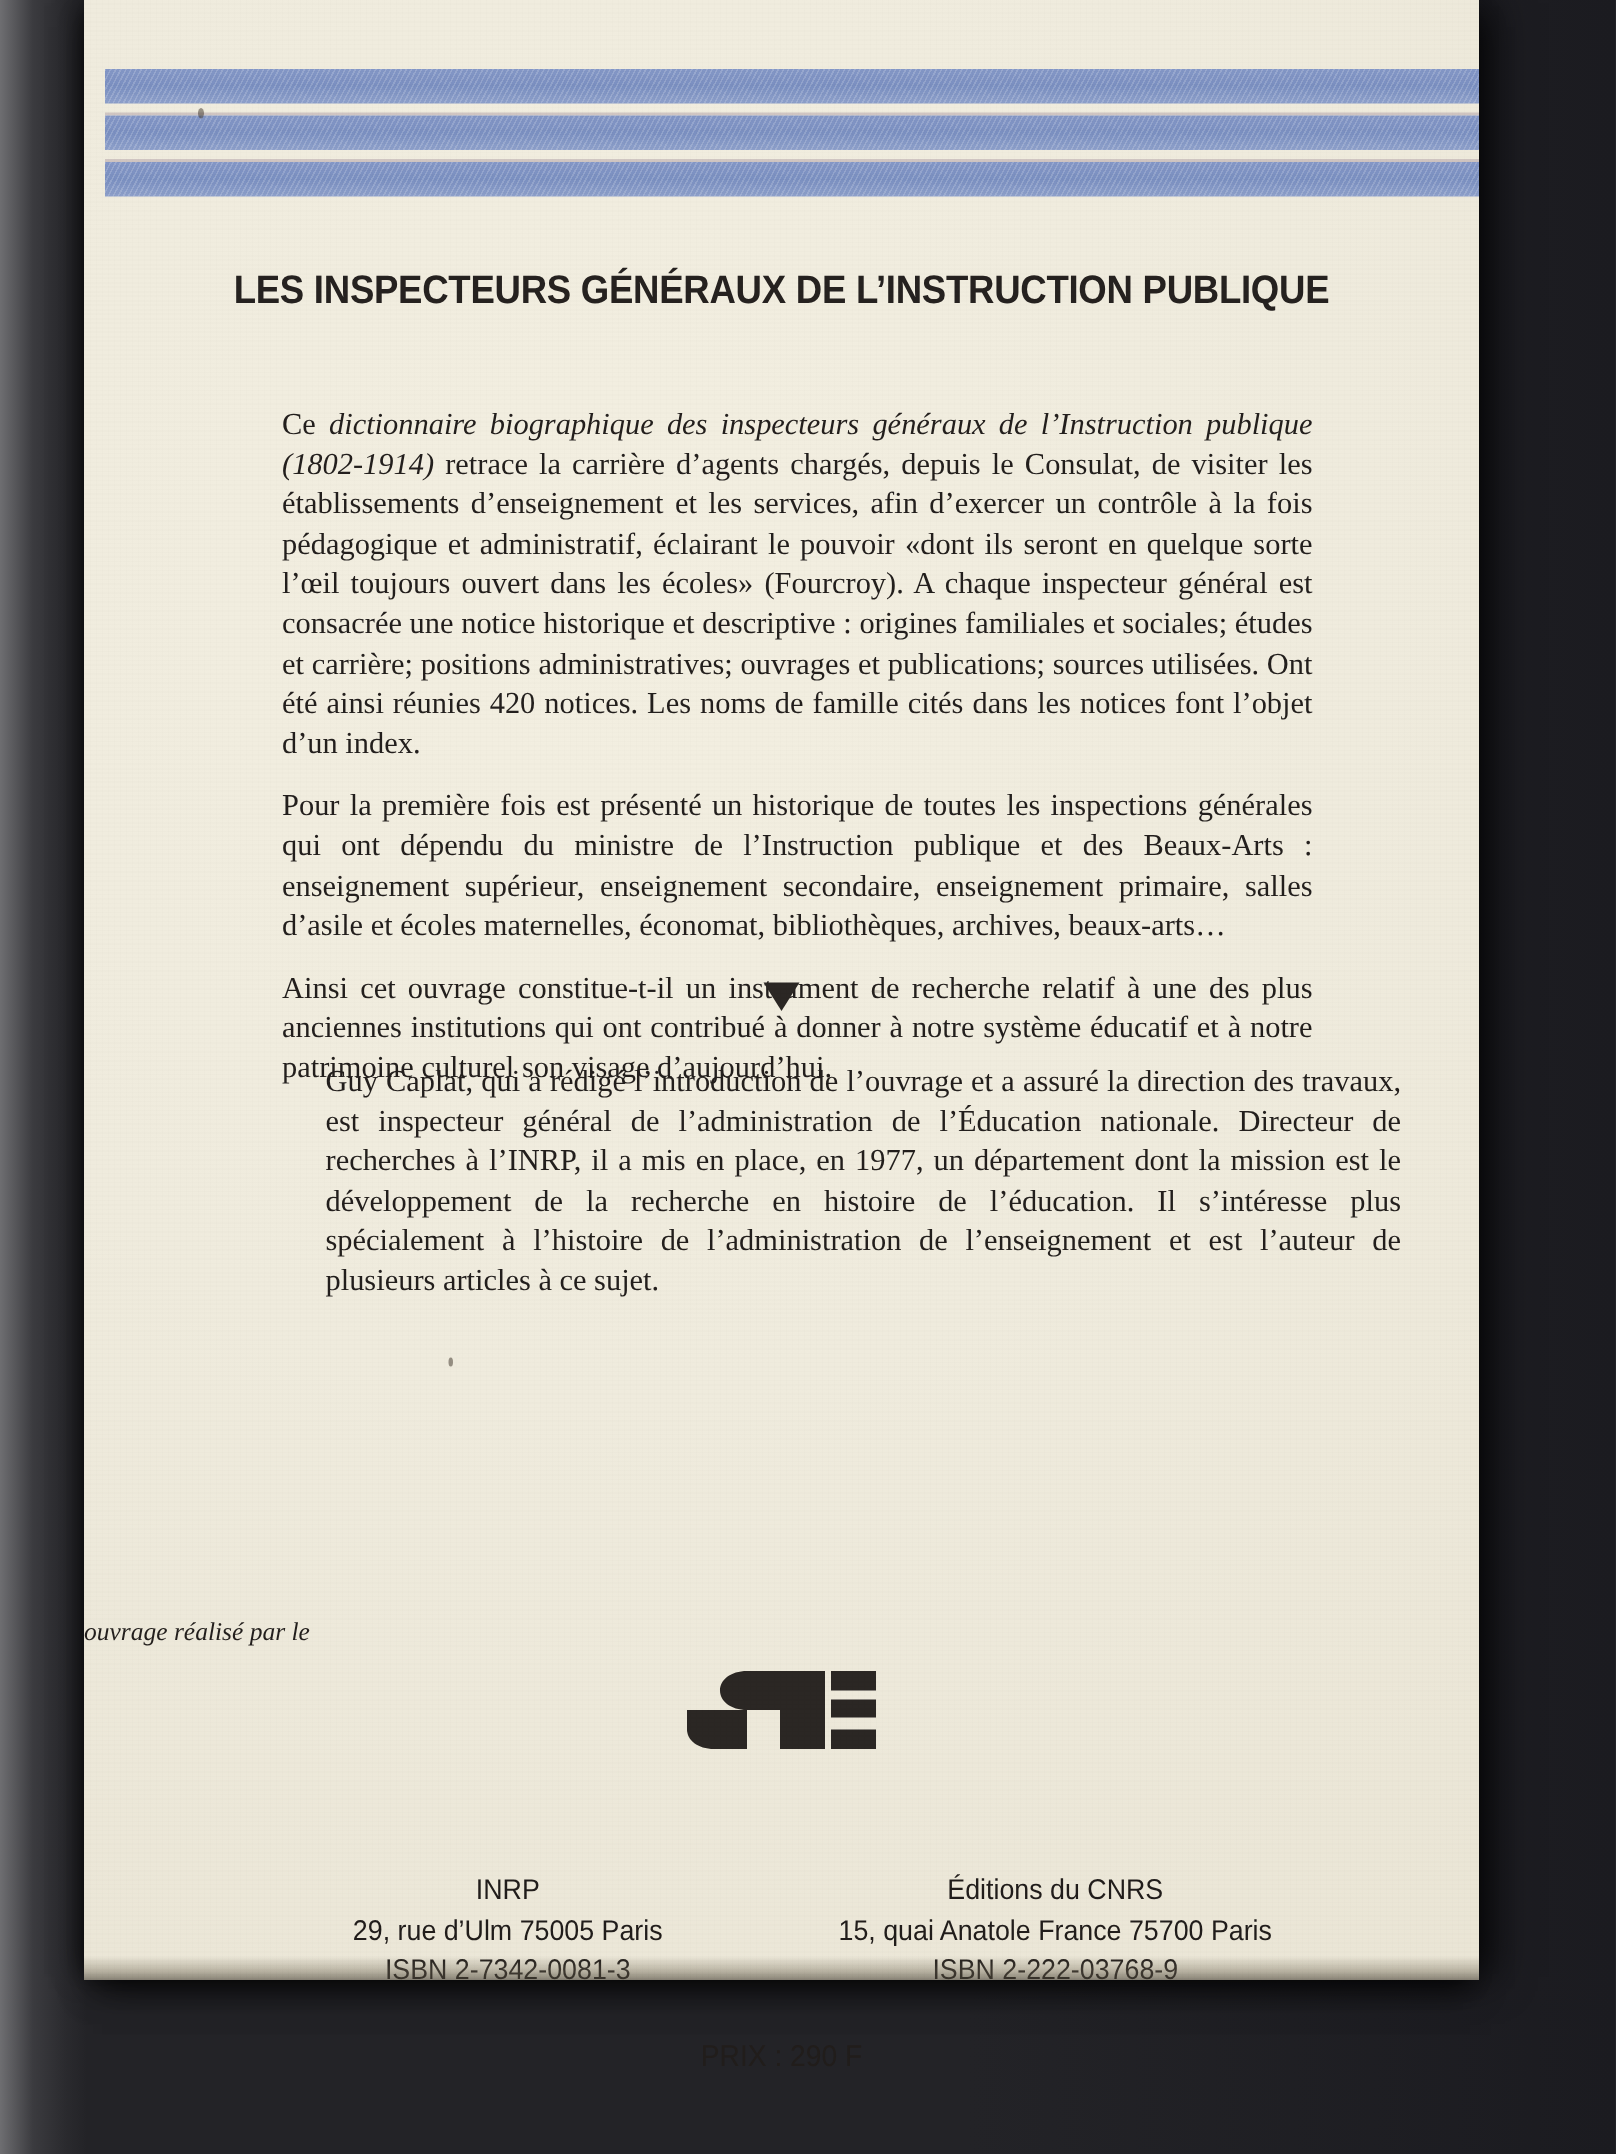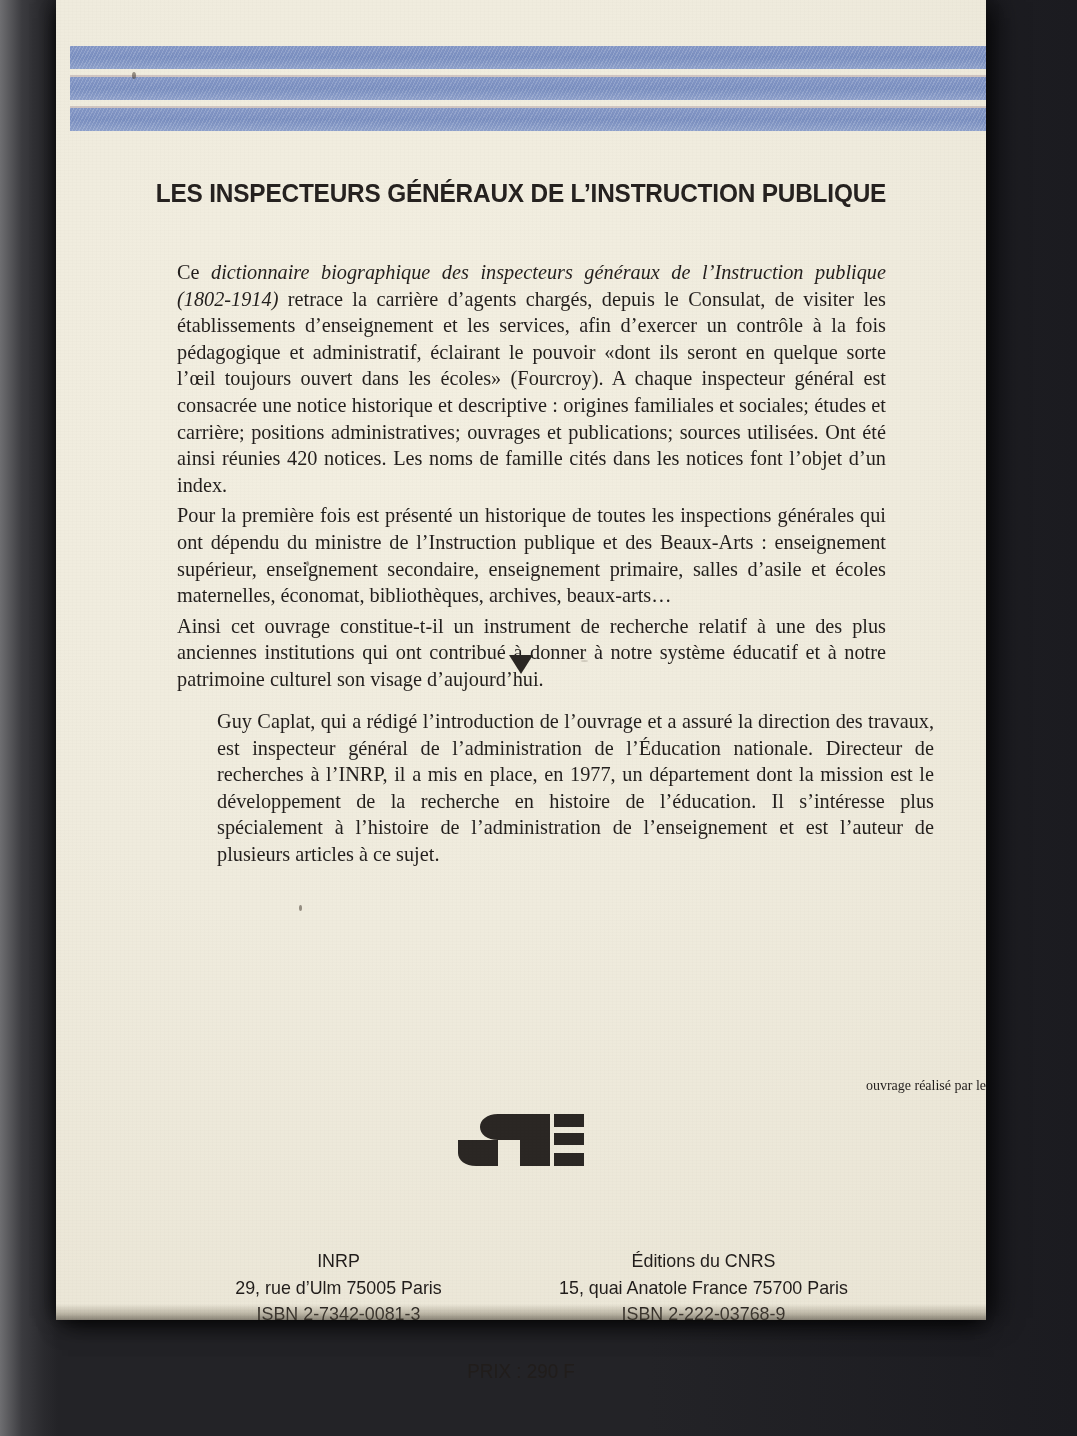--- a/index.html
+++ b/index.html
@@ -124,21 +124,21 @@
     top: 255px;
     width: 717px;
     color: #231f1d;
     font-size: 20.3px;
     line-height: 26.6px;
     text-align: justify;
     text-justify: inter-word;
     hyphens: manual;
   }
   .body p {
-    margin: 4px;
+    margin: 15px;
   }
   .body p + p { margin-top: 0px; }
   .body i, .body em { font-style: italic; }
 
   .ornament {
     position: absolute;
     left: 0;
     right: 0;
     top: 655px;
     text-align: center;
@@ -167,22 +167,23 @@
   }
   .body2 p { margin: 0; }
   .gap { height: 7px; }
 
   
   .realise {
     position: absolute;
     left: 0;
     right: 0;
     top: 1078px;
-    text-align: right;
-    font-size: 14px;
+    text-align: left;
+    font-style: italic;
+    font-size: 17px;
     color: #231f1d;
   }
 
   .logo-wrap {
     position: absolute;
     left: 0;
     right: 0;
     top: 1114px;
     display: flex;
     justify-content: center;

